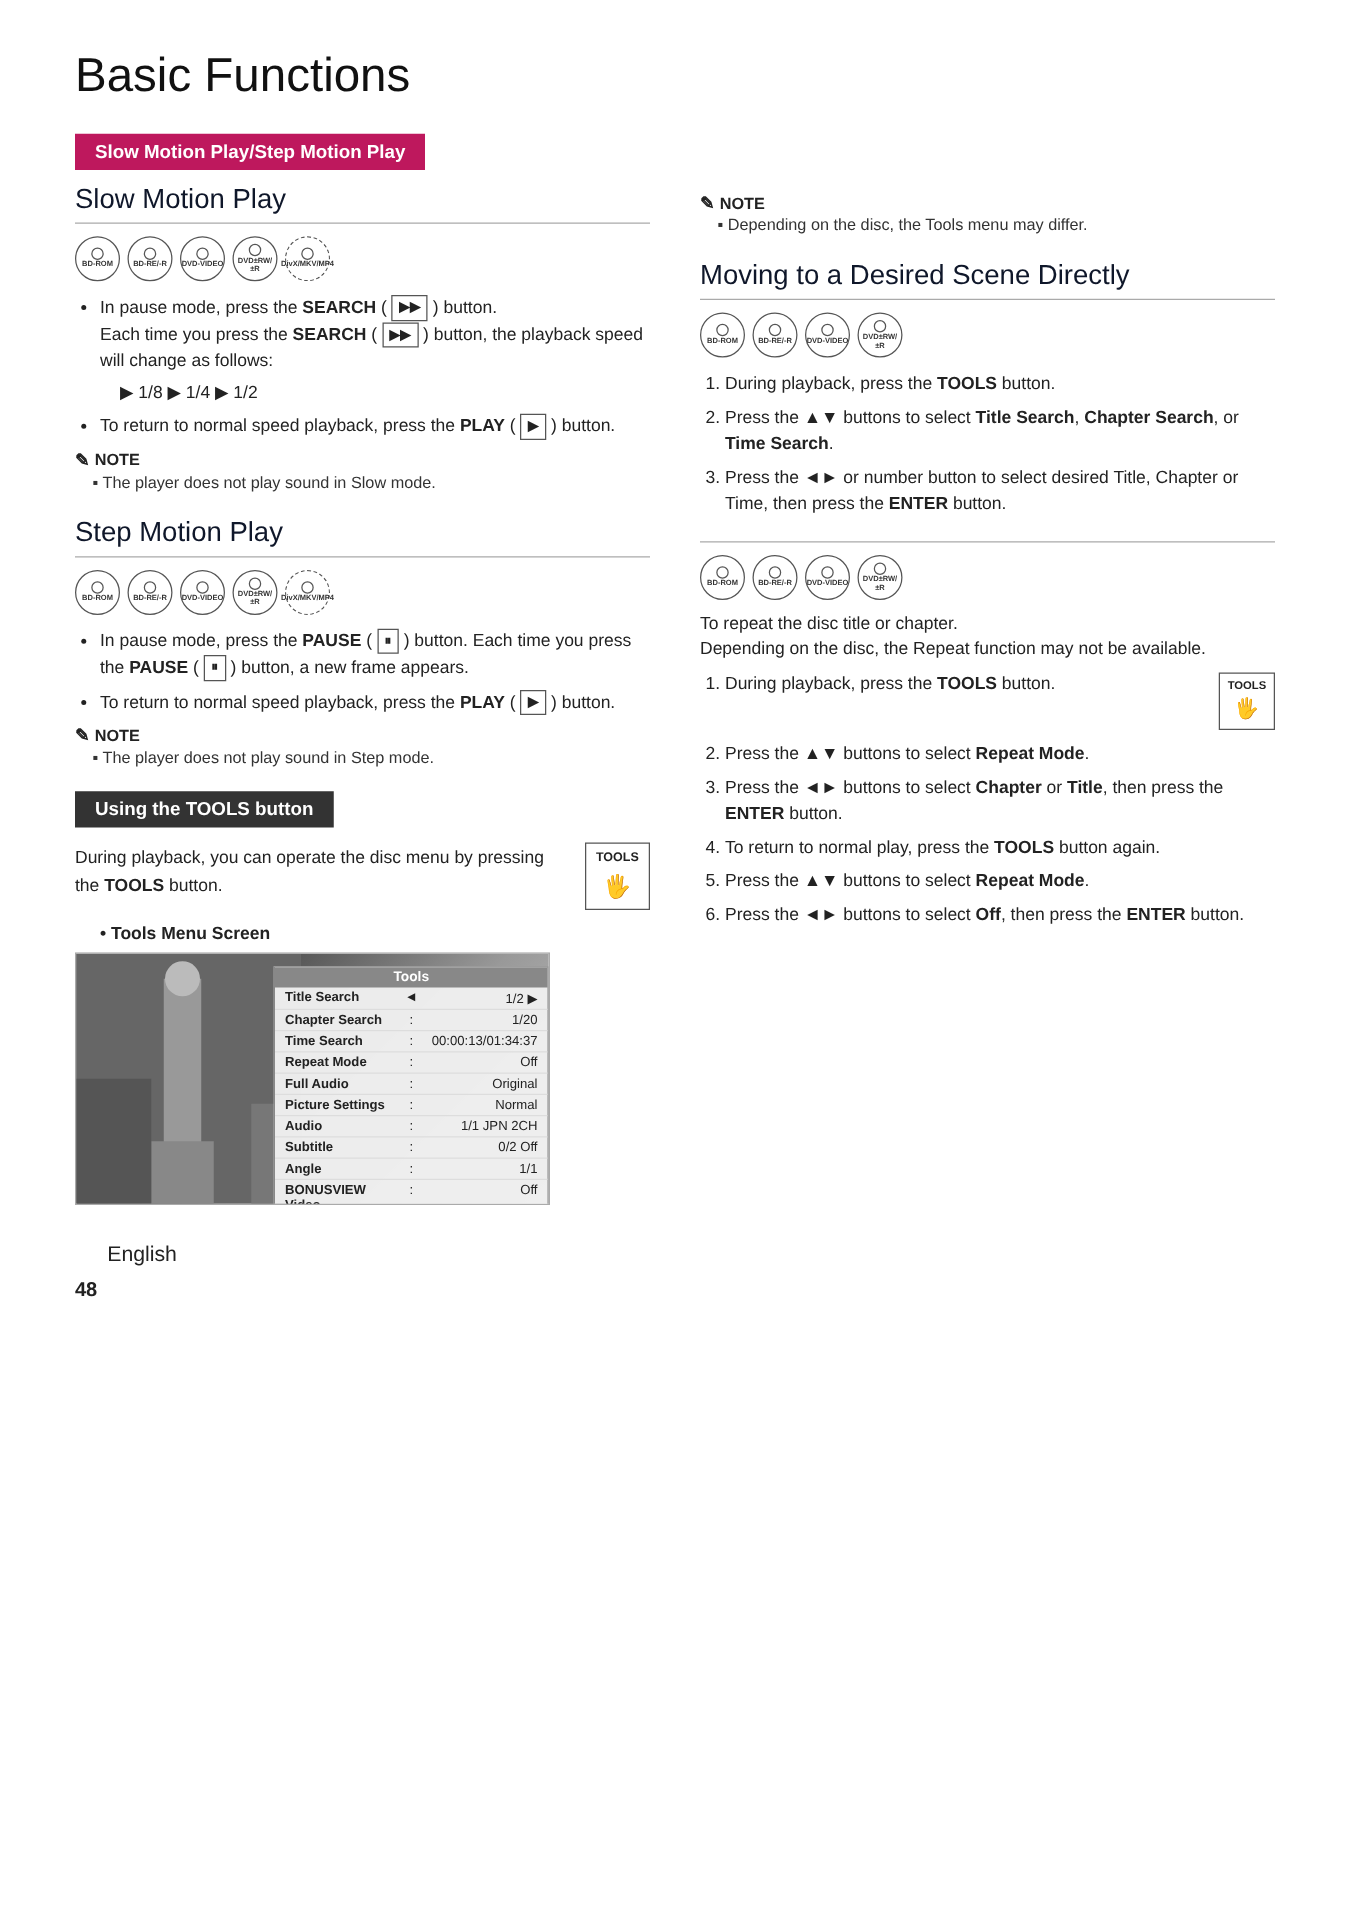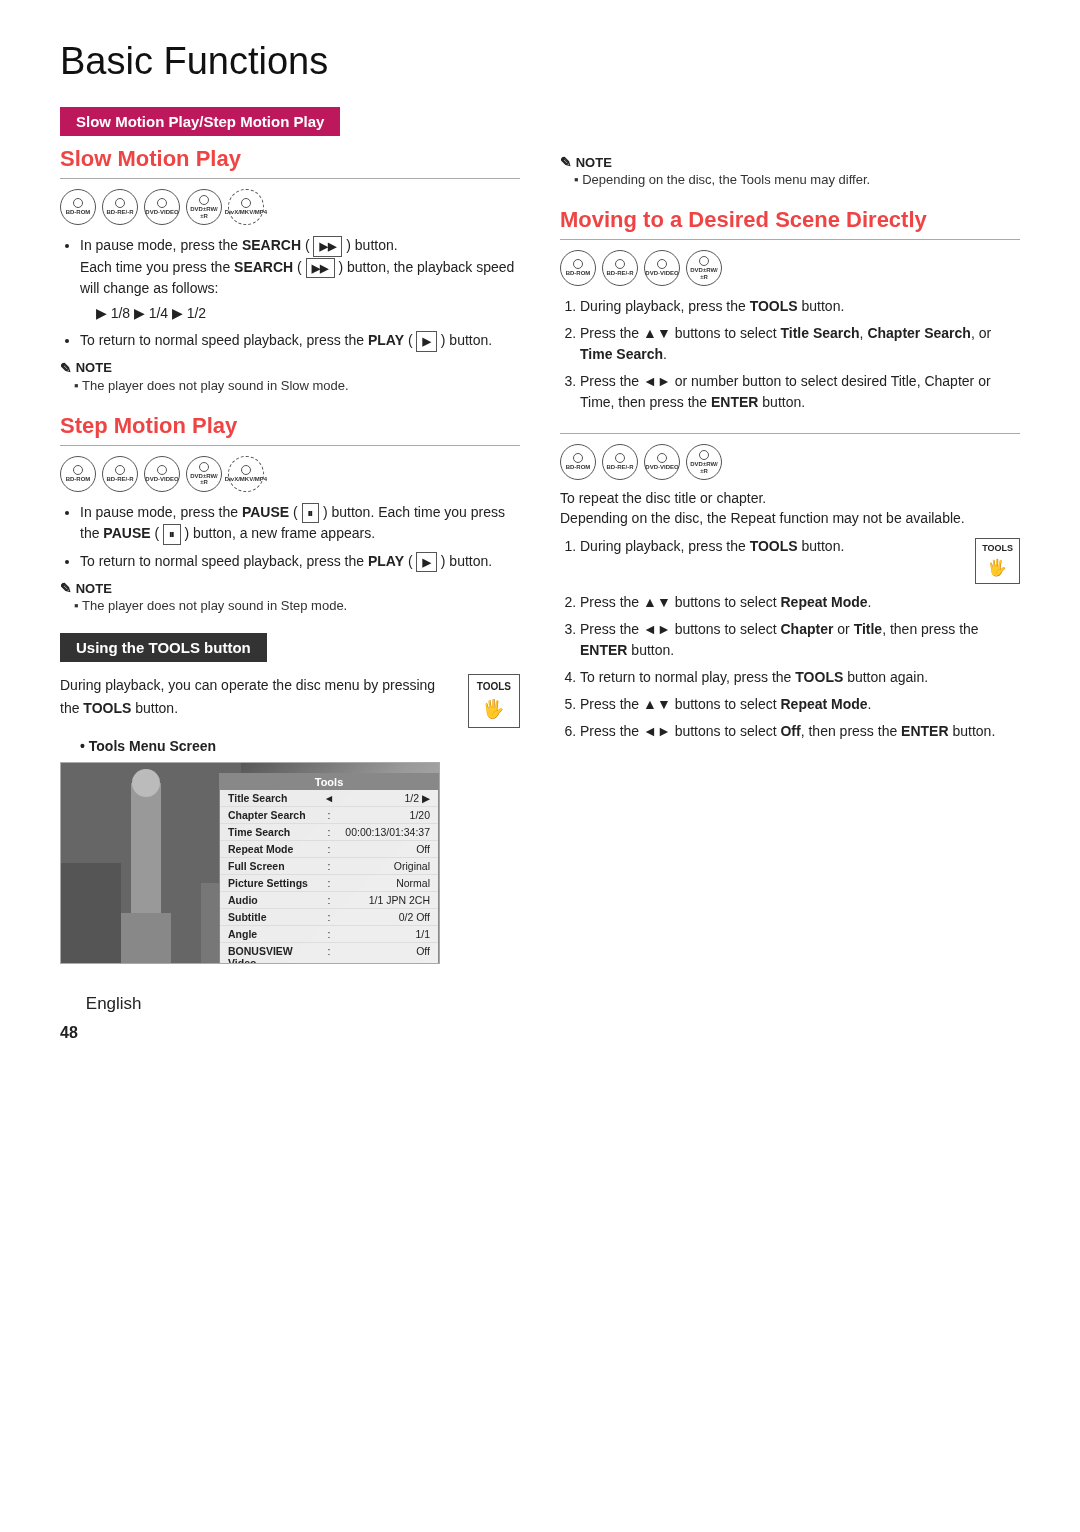--- a/index.html
+++ b/index.html
@@ -28,23 +28,23 @@
       margin-bottom: 10px;
     }
     .two-col {
       display: flex;
       gap: 40px;
     }
     .col-left { flex: 1; }
     .col-right { flex: 1; }
     h2 {
       font-size: 22px;
-      font-weight: bold;
+      font-weight: normal;
       margin-bottom: 6px;
-      color: #ef4444;
+      color: #0f172a;
     }
     hr.section-line {
       border: none;
       border-top: 1px solid #aaa;
       margin-bottom: 10px;
     }
     .disc-icons {
       display: flex;
       gap: 6px;
       margin-bottom: 10px;
@@ -399,21 +399,21 @@
             <span class="menu-key">Time Search</span>
             <span class="menu-sep">:</span>
             <span class="menu-val">00:00:13/01:34:37</span>
           </div>
           <div class="menu-row">
             <span class="menu-key">Repeat Mode</span>
             <span class="menu-sep">:</span>
             <span class="menu-val">Off</span>
           </div>
           <div class="menu-row">
-            <span class="menu-key">Full Screen</span>
+            <span class="menu-key">Full Audio</span>
             <span class="menu-sep">:</span>
             <span class="menu-val">Original</span>
           </div>
           <div class="menu-row">
             <span class="menu-key">Picture Settings</span>
             <span class="menu-sep">:</span>
             <span class="menu-val">Normal</span>
           </div>
           <div class="menu-row">
             <span class="menu-key">Audio</span>

